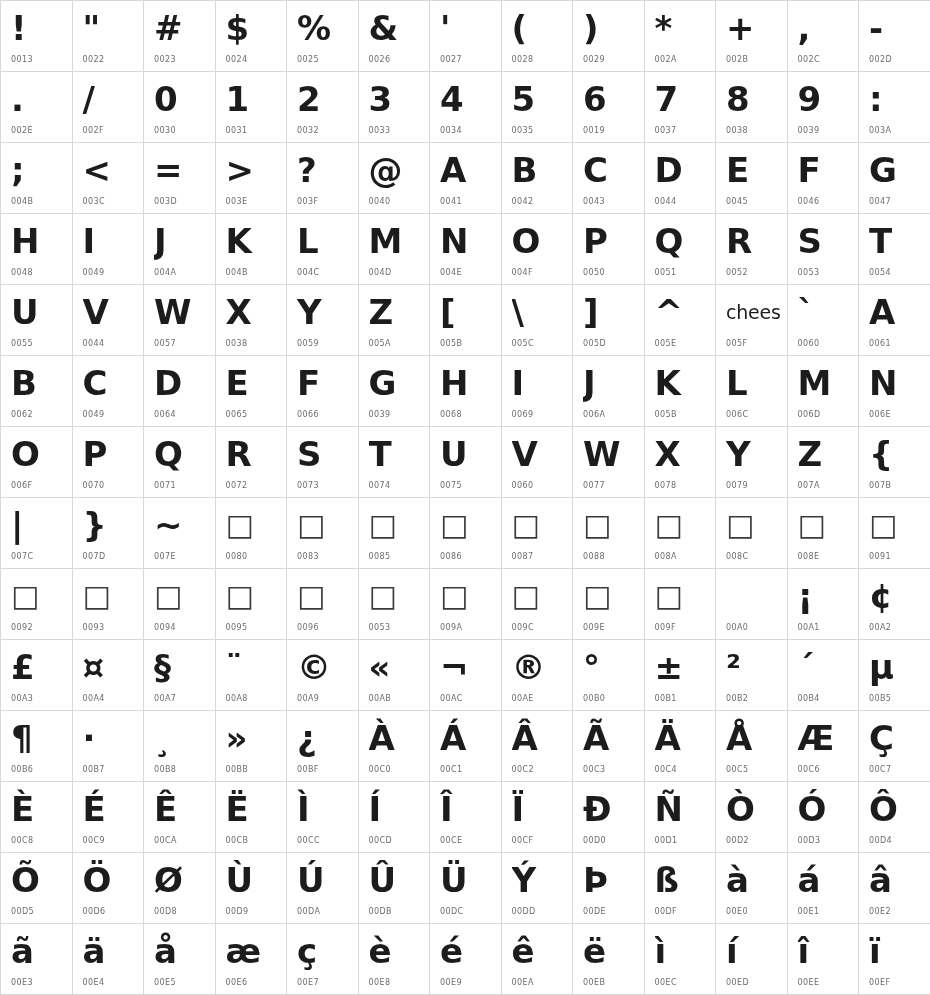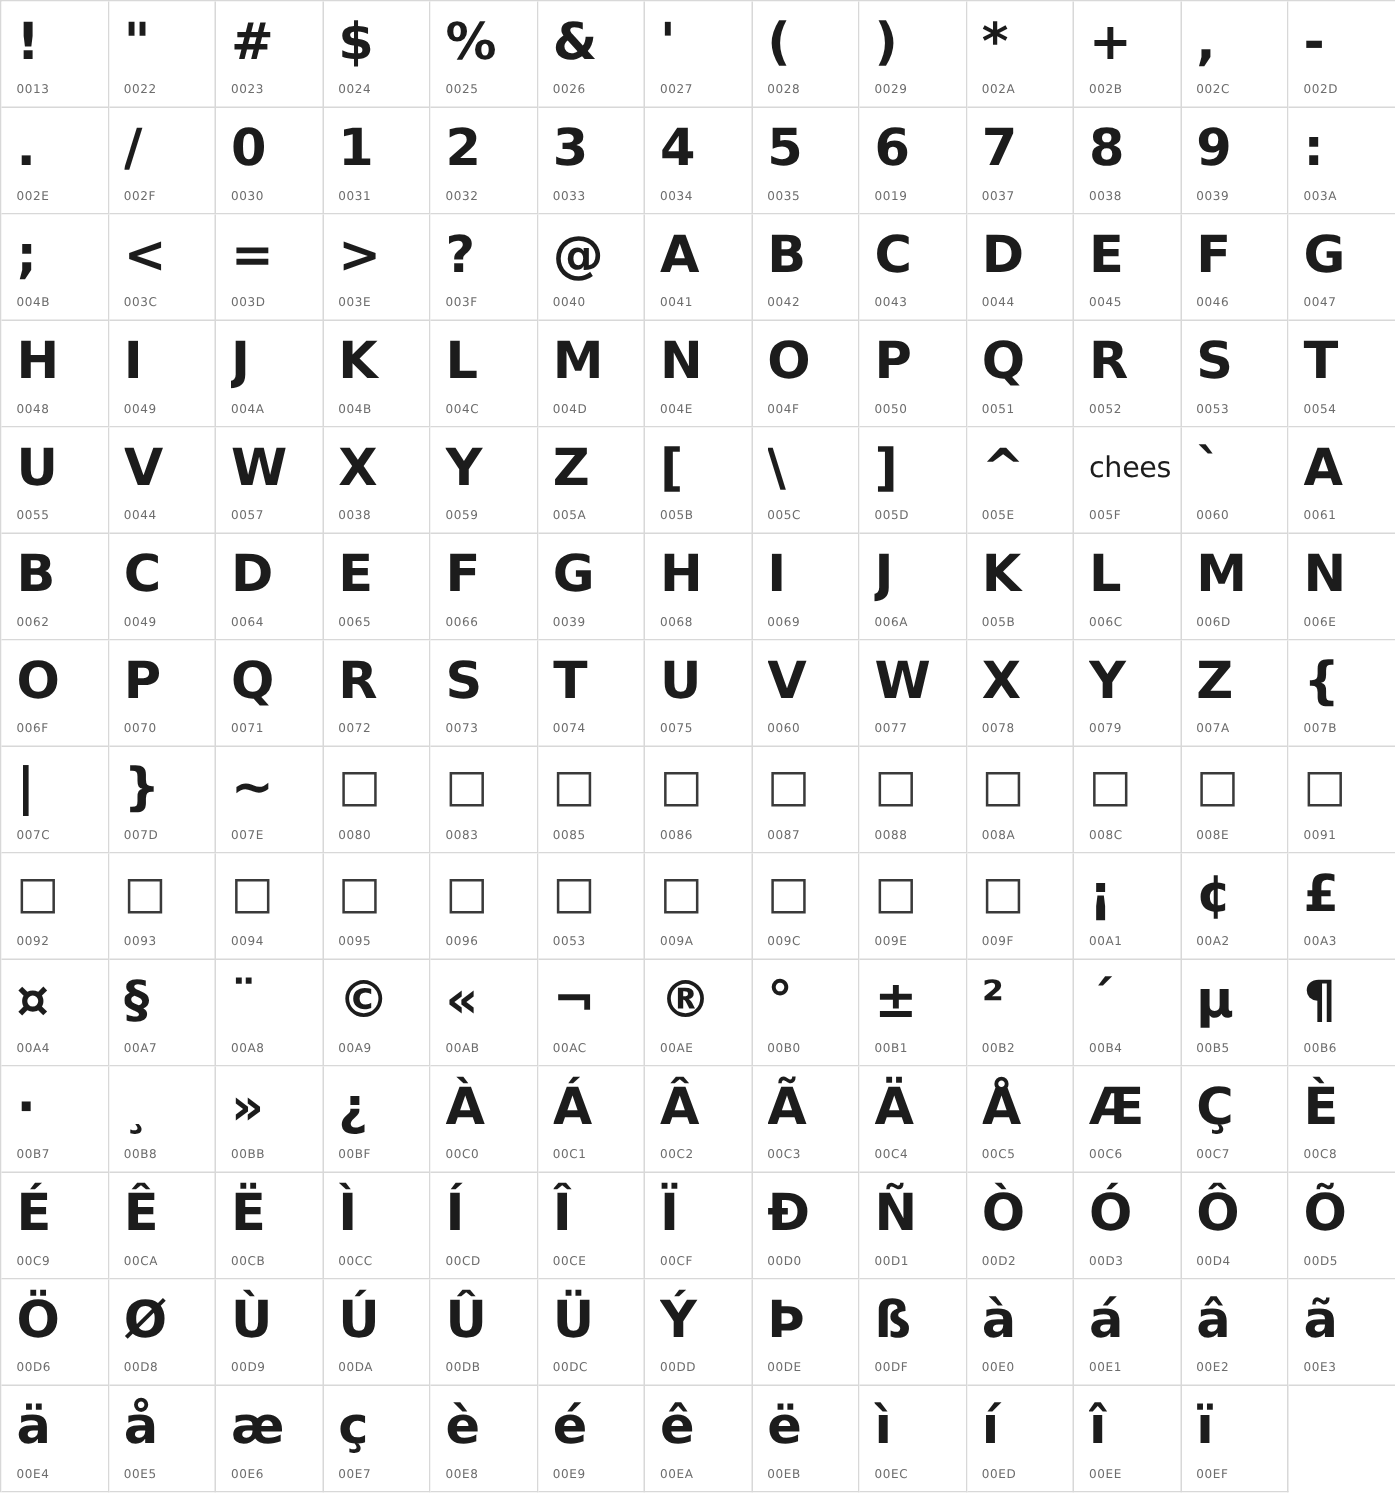--- a/index.html
+++ b/index.html
@@ -519,20 +519,24 @@
     </div>
     <div class="cell">
       <div class="glyph box">□</div>
       <div class="code">009E</div>
     </div>
     <div class="cell">
       <div class="glyph box">□</div>
       <div class="code">009F</div>
     </div>
     <div class="cell">
+      <div class="glyph"></div>
+      <div class="code">00A0</div>
+    </div>
+    <div class="cell">
       <div class="glyph">¡</div>
       <div class="code">00A1</div>
     </div>
     <div class="cell">
       <div class="glyph">¢</div>
       <div class="code">00A2</div>
     </div>
     <div class="cell">
       <div class="glyph">£</div>
       <div class="code">00A3</div>

